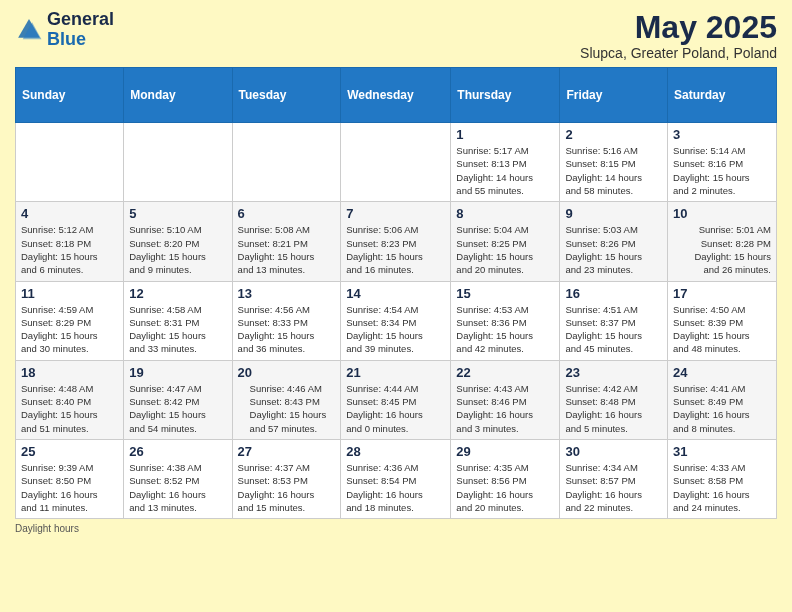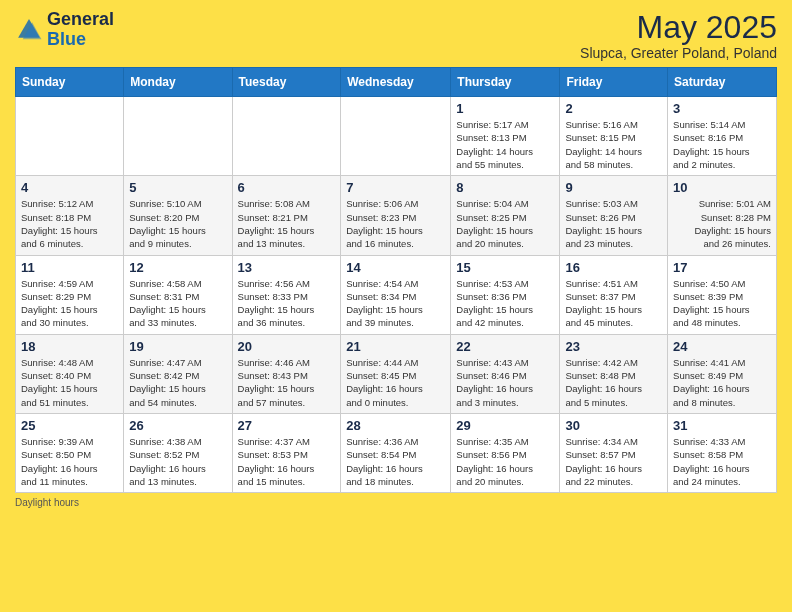--- a/index.html
+++ b/index.html
@@ -6,21 +6,21 @@
     body {
       font-family: Arial, sans-serif;
       background: #fff;
       width: 792px;
       min-height: 612px;
       padding: 0;
     }
     .page {
       width: 792px;
       min-height: 612px;
-      background: #fde047;
+      background: #fef9c3;
       padding: 10px 15px 10px 15px;
     }
     .header {
       display: flex;
       justify-content: space-between;
       align-items: flex-start;
       margin-bottom: 6px;
     }
     .logo {
       display: flex;
@@ -36,39 +36,39 @@
     .logo-blue { color: #1a6aaf; }
     .logo-icon {
       width: 28px;
       height: 28px;
     }
     .title-area {
       text-align: right;
     }
     .month-title {
       font-size: 32px;
-      font-weight: normal;
+      font-weight: bold;
       color: #1a2b4a;
       line-height: 1.1;
     }
     .subtitle {
       font-size: 14px;
       color: #333;
     }
     .calendar {
       width: 100%;
       border-collapse: collapse;
       border: 1px solid #ccc;
     }
     .calendar th {
       background: #2278c5;
       color: #fff;
       font-size: 12px;
       font-weight: bold;
-      padding: 7px 6px;
+      padding: 20px 6px;
       text-align: left;
       border: 1px solid #1a6aaf;
     }
     .calendar td {
       border: 1px solid #ccc;
       vertical-align: top;
       padding: 4px 5px;
       width: 113px;
       min-height: 80px;
       background: #fff;
@@ -275,21 +275,21 @@
           </td>
           <td>
             <div class="day-num">19</div>
             <div class="day-info" style="white-space: pre-line;">Sunrise: 4:47 AM
 Sunset: 8:42 PM
 Daylight: 15 hours
 and 54 minutes.</div>
           </td>
           <td>
             <div class="day-num">20</div>
-            <div class="day-info" style="white-space: pre-line;">Sunrise: 4:46 AM
+            <div class="day-info" style="white-space: pre-line; margin-left: 12px;">Sunrise: 4:46 AM
 Sunset: 8:43 PM
 Daylight: 15 hours
 and 57 minutes.</div>
           </td>
           <td>
             <div class="day-num">21</div>
             <div class="day-info" style="white-space: pre-line;">Sunrise: 4:44 AM
 Sunset: 8:45 PM
 Daylight: 16 hours
 and 0 minutes.</div>

